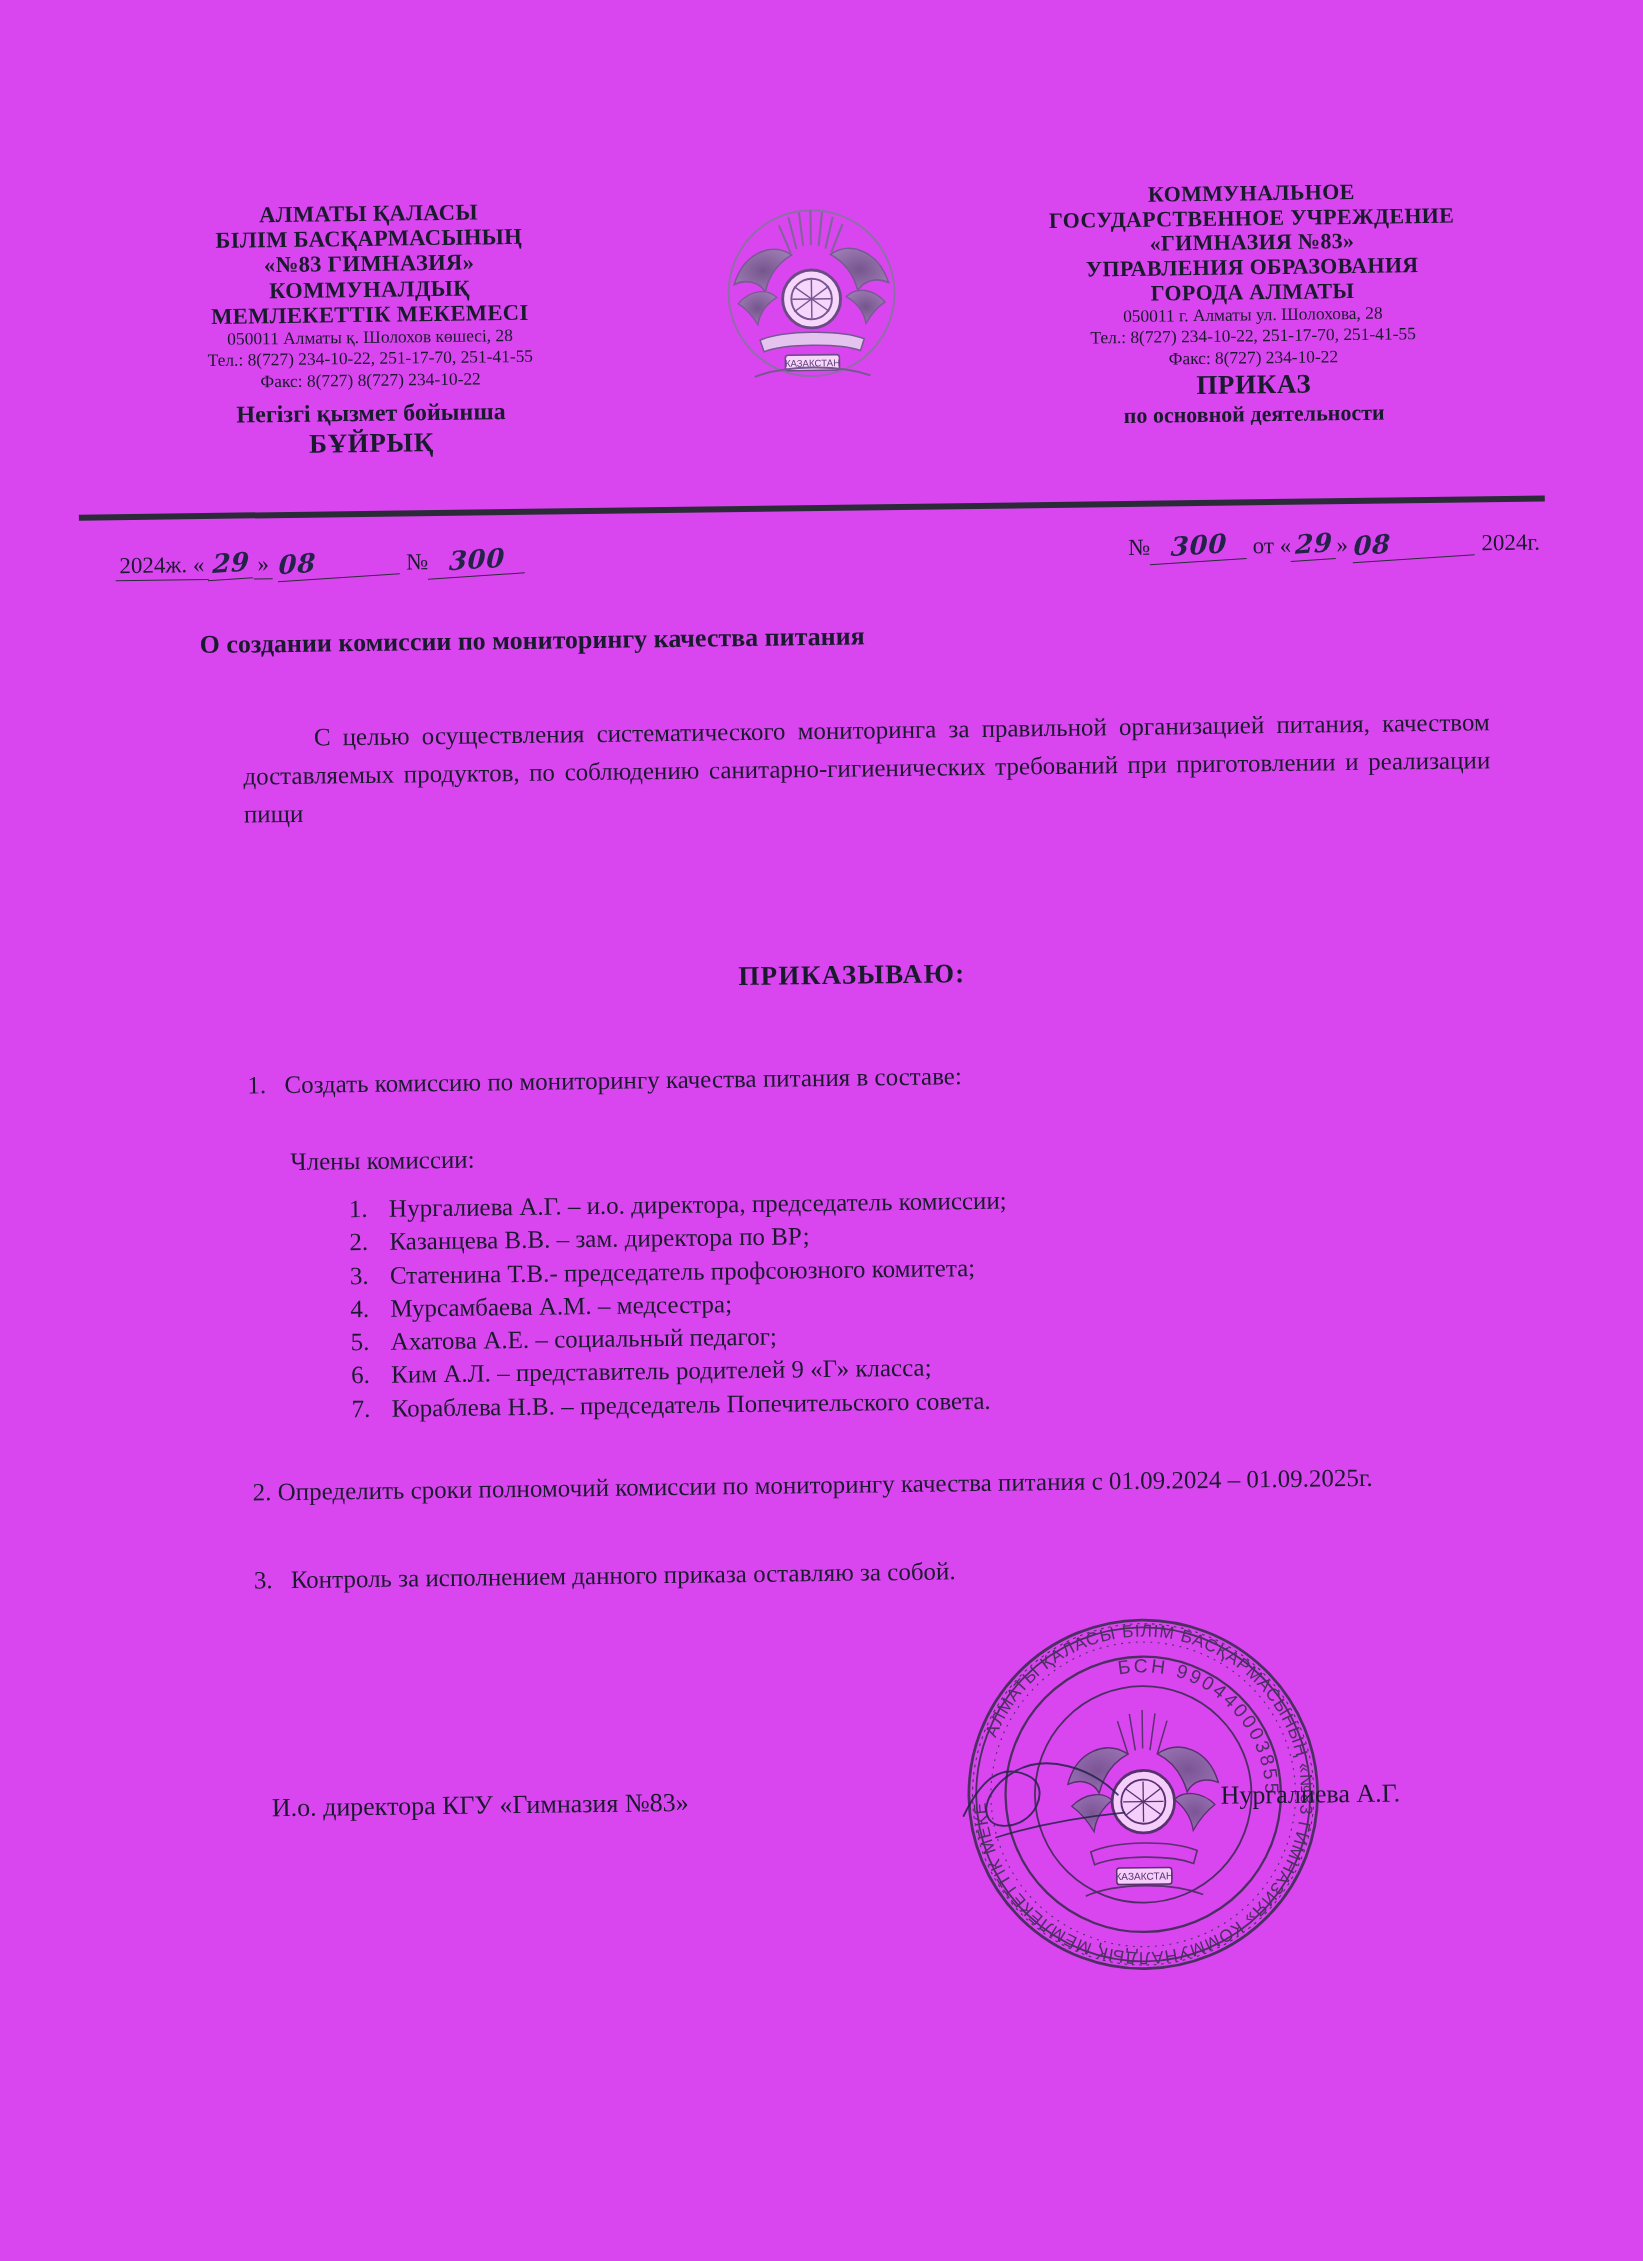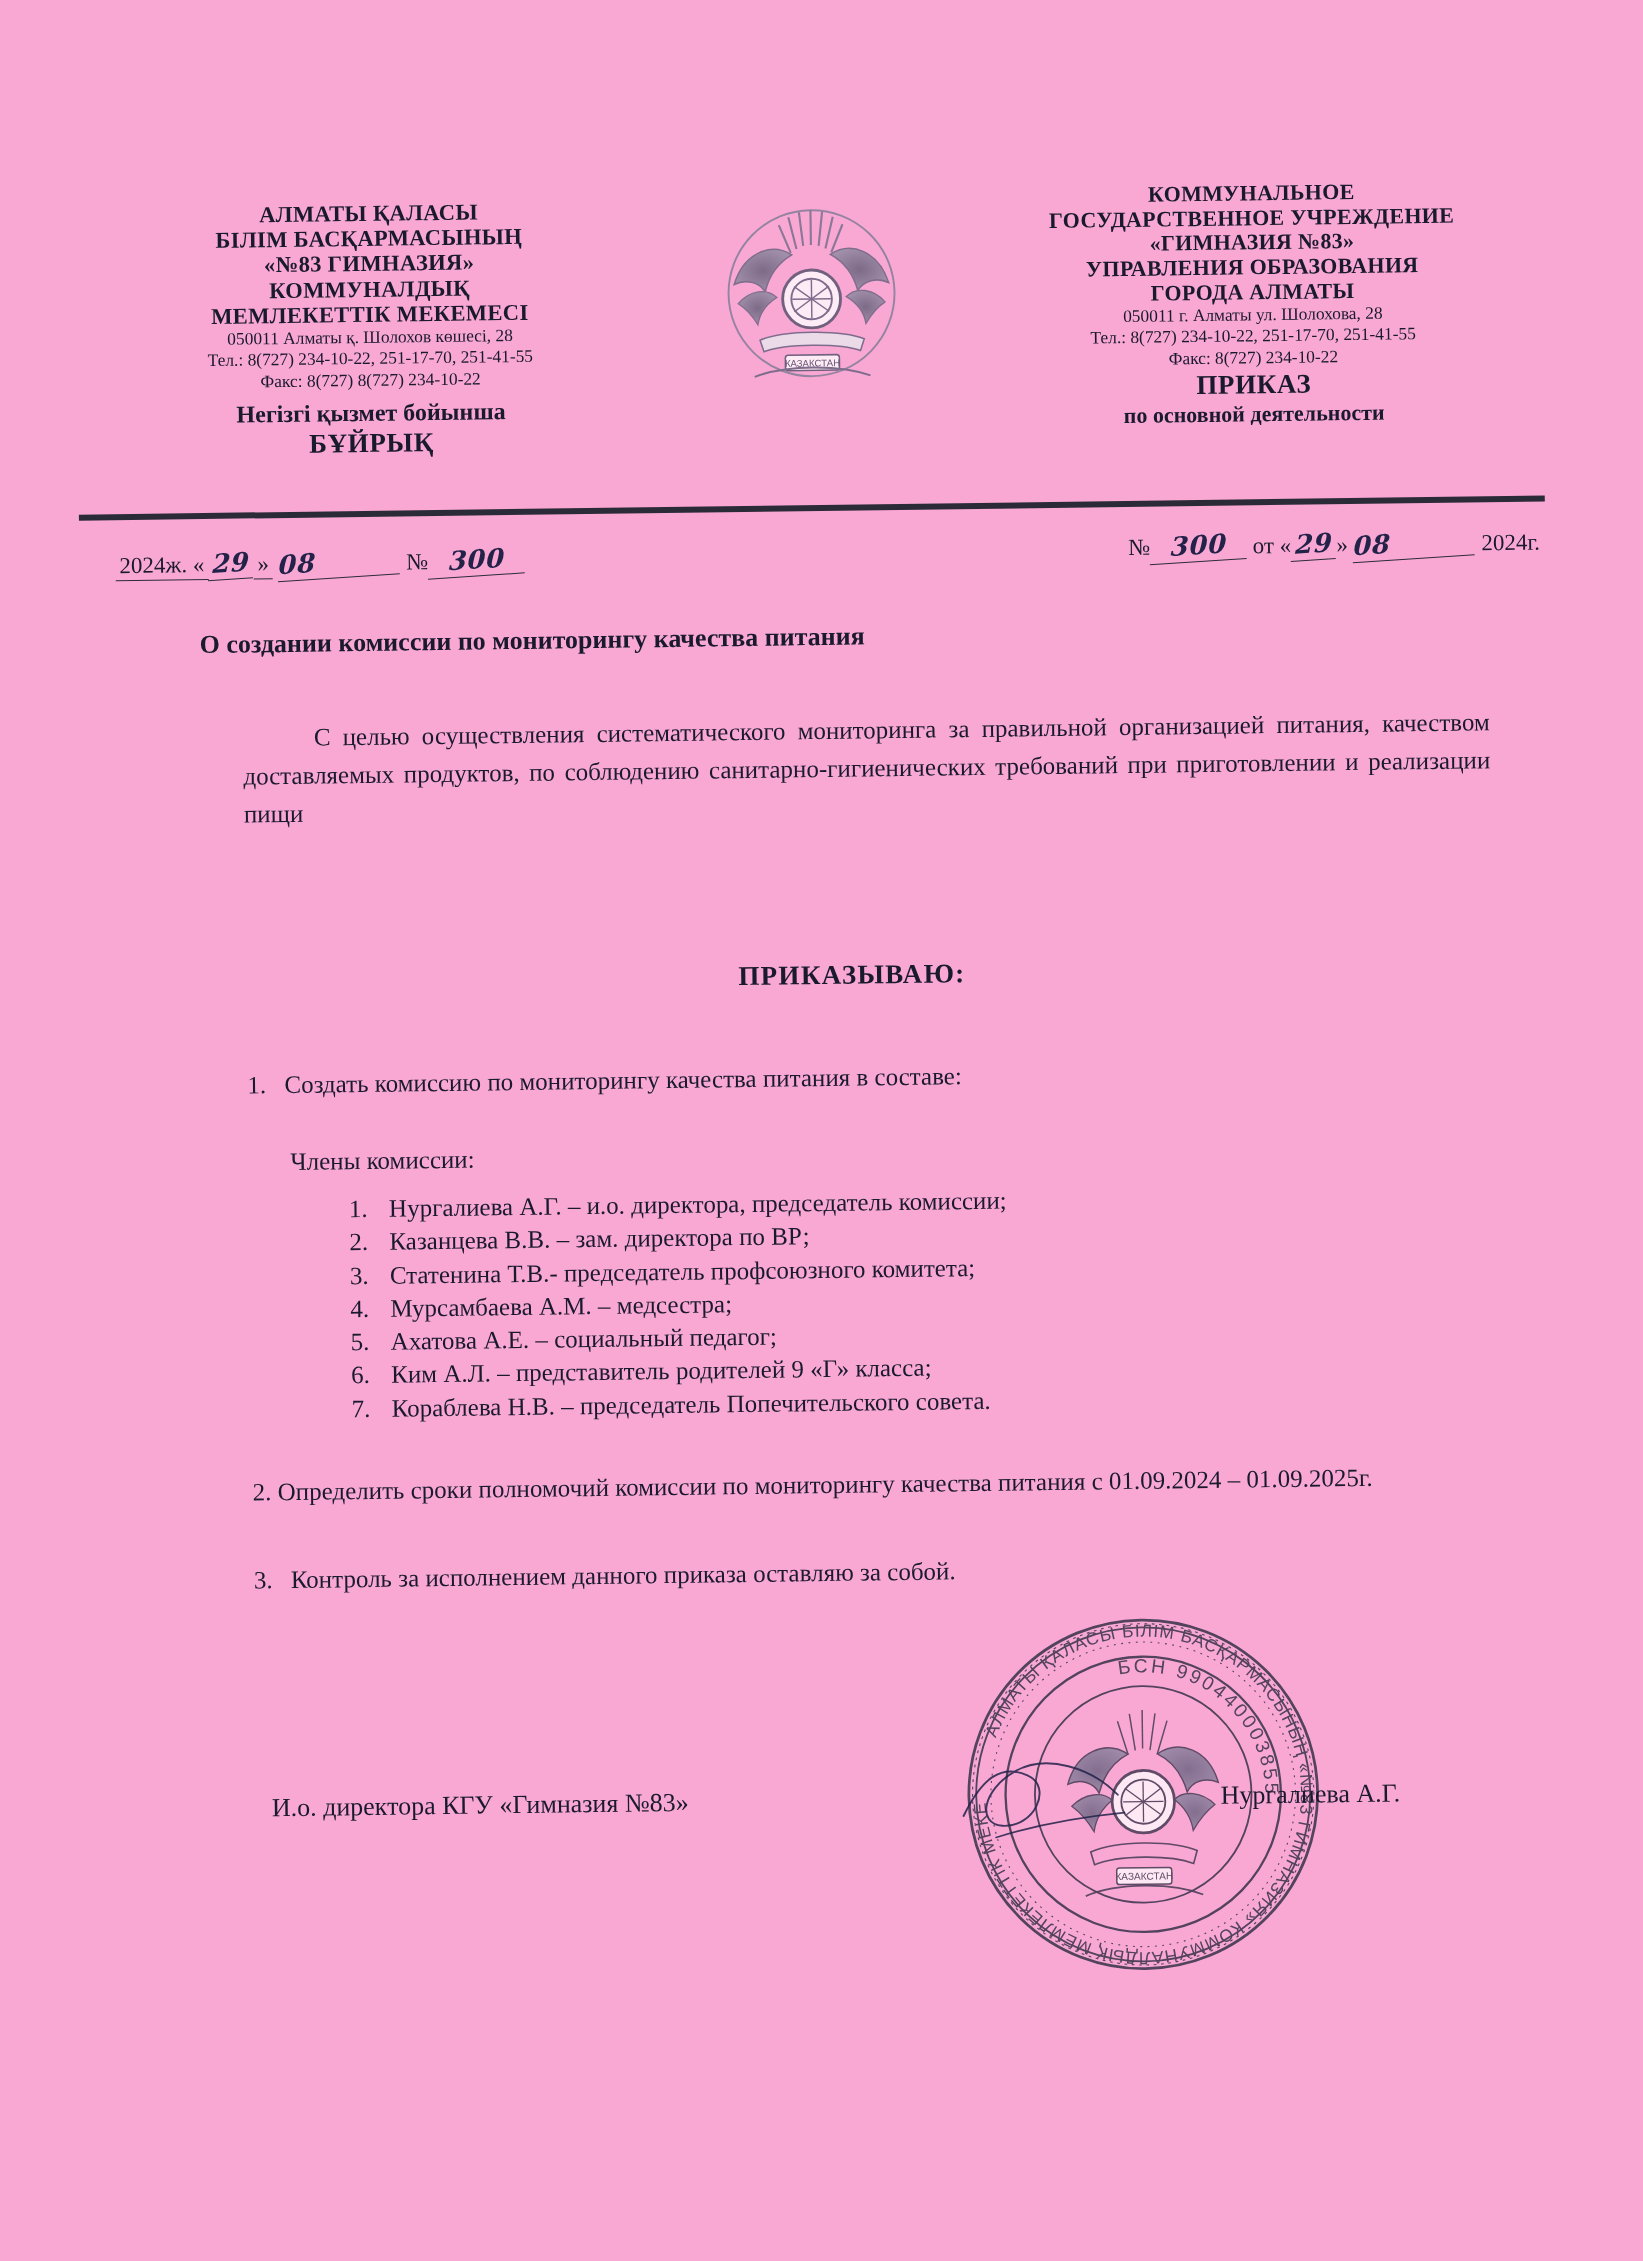--- a/index.html
+++ b/index.html
@@ -5,21 +5,21 @@
 <style>
   html, body {
     margin: 0;
     padding: 0;
     background: #ffffff;
   }
   .page {
     position: relative;
     width: 1644px;
     height: 2261px;
-    background: #f9a8d4;
+    background: #d946ef;
     font-family: "Liberation Serif", "DejaVu Serif", serif;
     color: #1a1a2e;
     overflow: hidden;
   }
   
   .scan {
     position: absolute;
     left: 0; top: 0;
     width: 1644px;
     height: 2261px;

